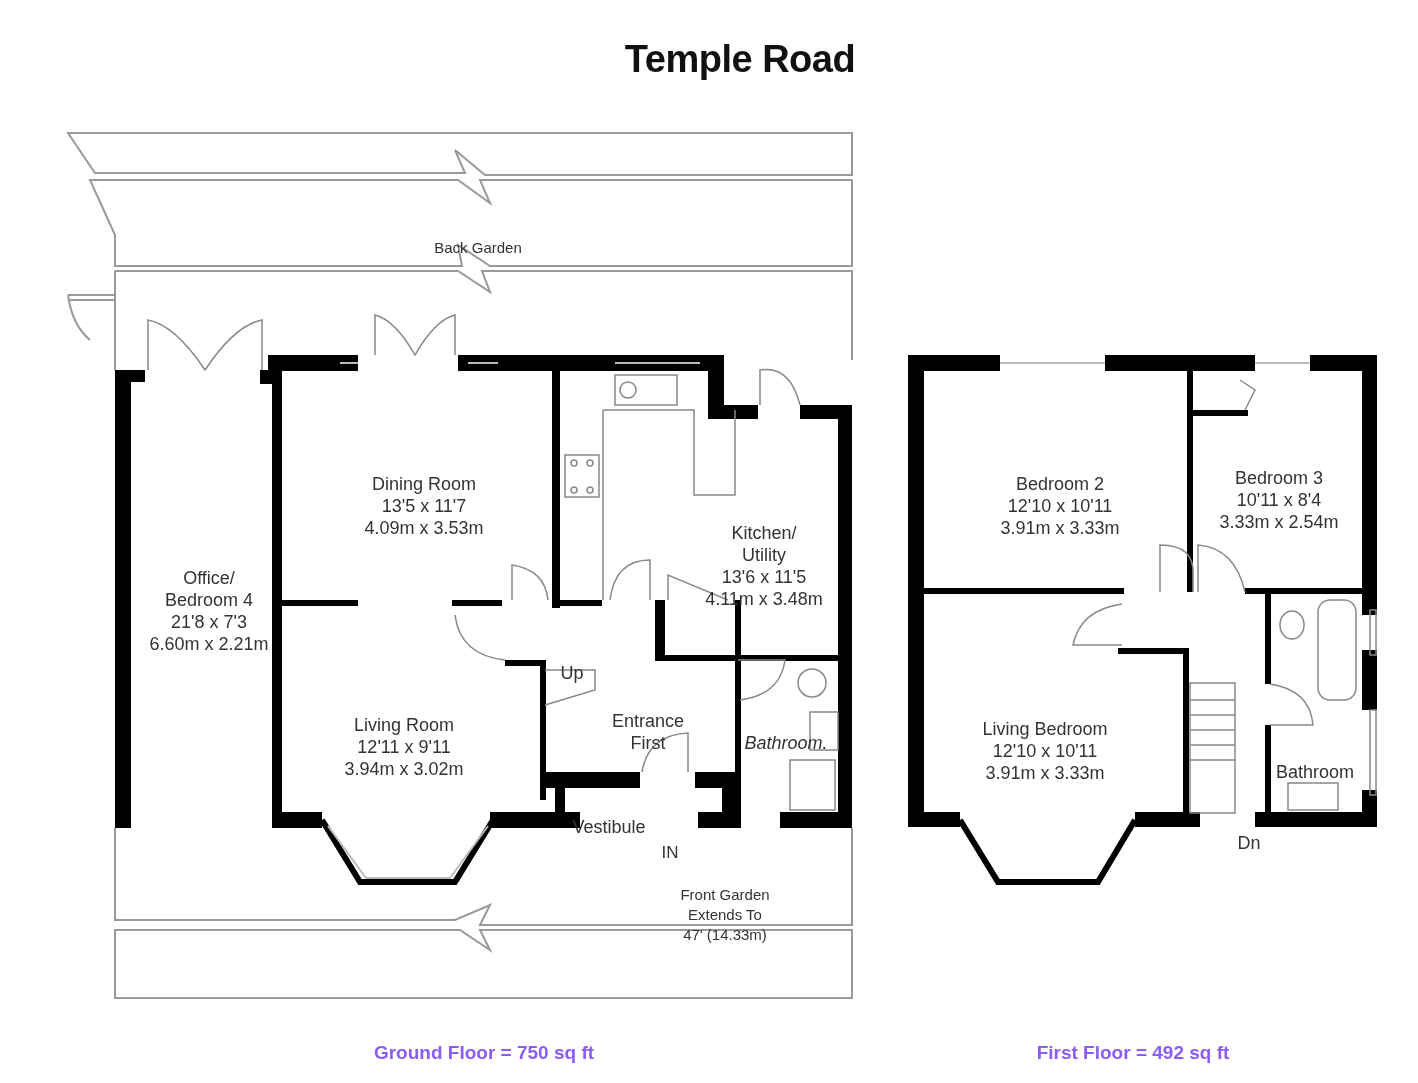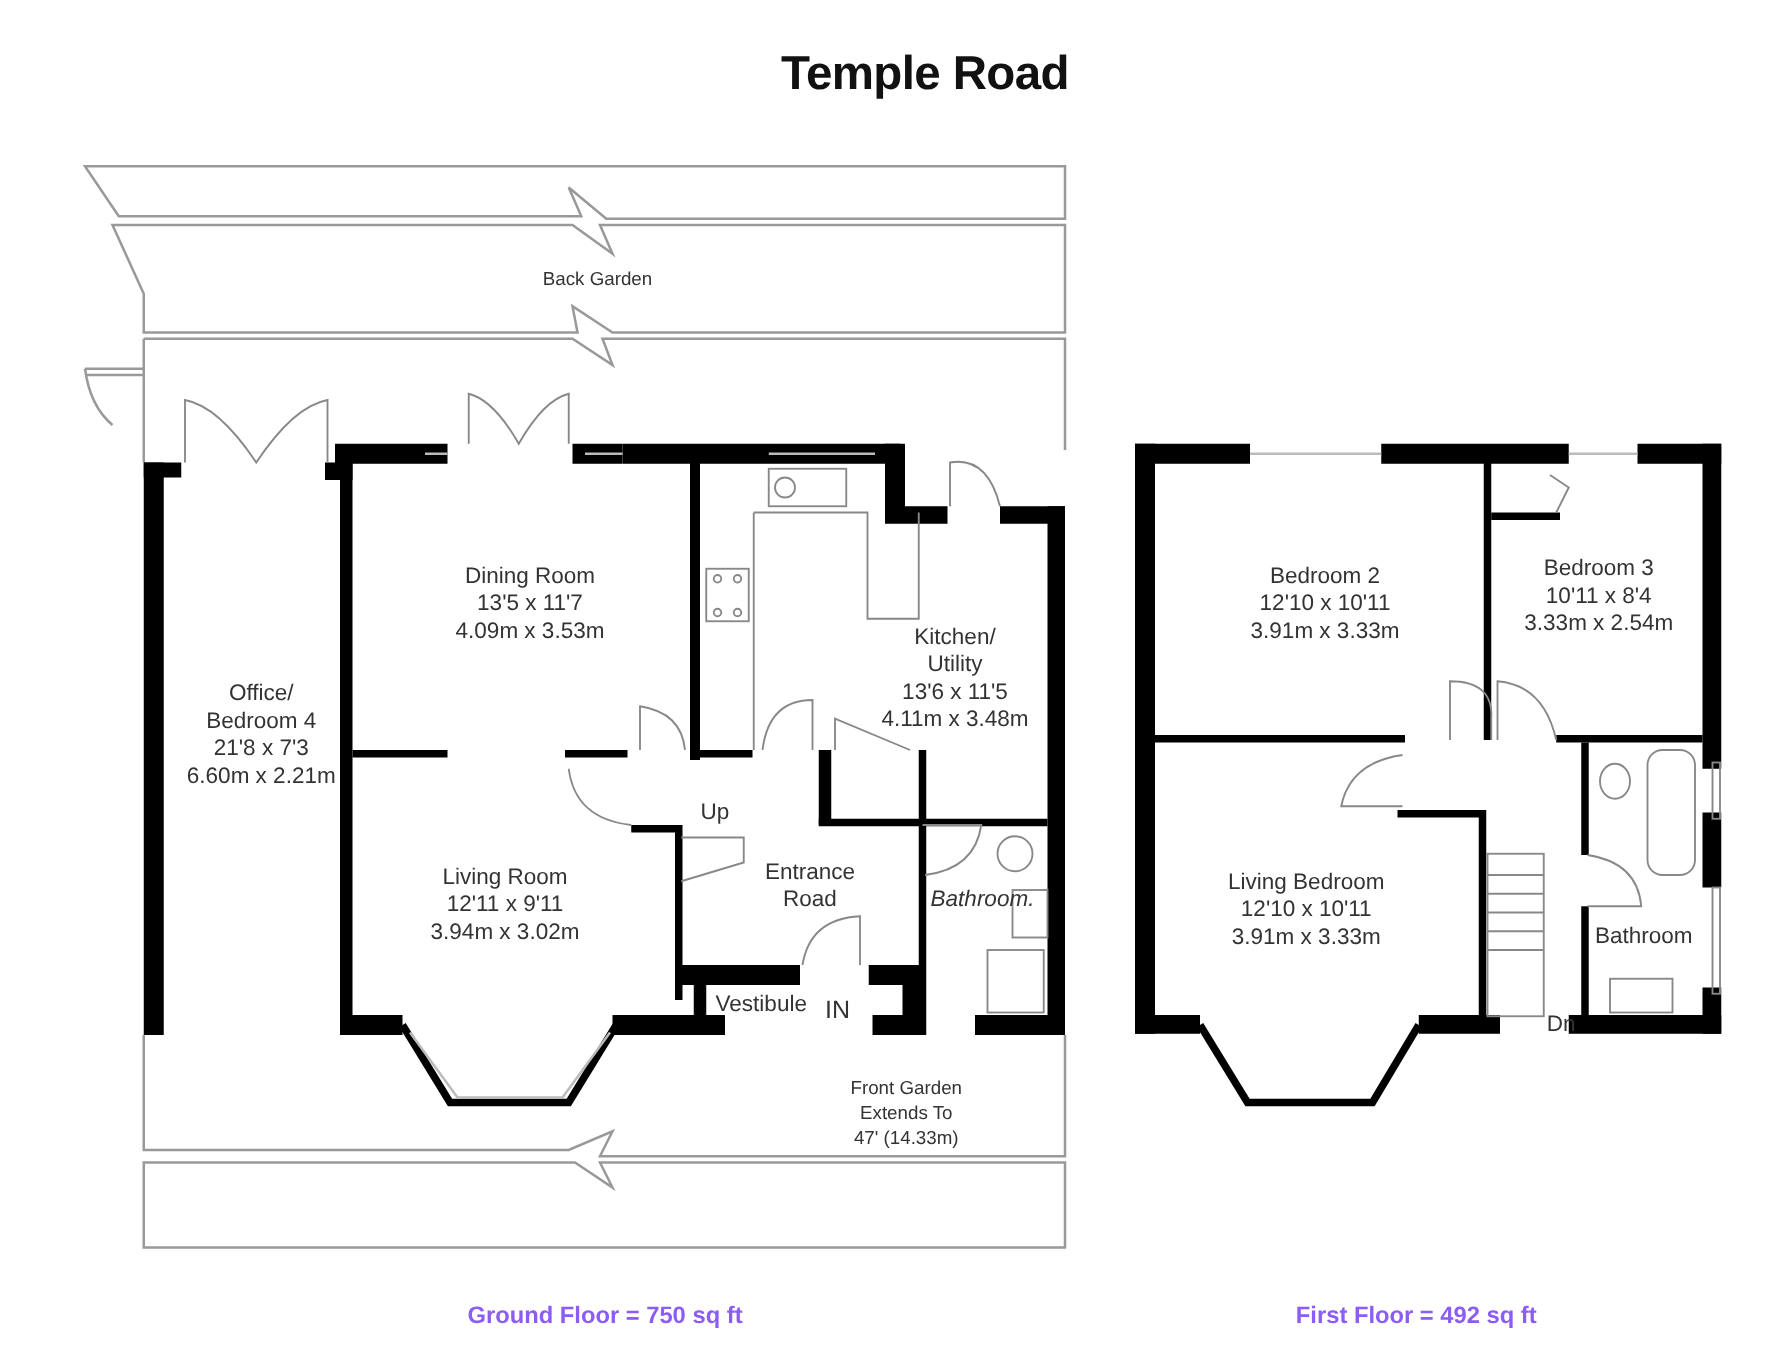--- a/index.html
+++ b/index.html
@@ -1,19 +1,19 @@
 <!DOCTYPE html>
 <html><head>
 <meta charset="utf-8">
 <style>
   html, body { margin:0; padding:0; background:#ffffff; }
   body { width:1418px; height:1083px; position:relative; overflow:hidden; font-family:"Liberation Sans", sans-serif; }
   .title { position:absolute; left:0; width:1480px; top:38px; text-align:center; font-size:38px; font-weight:bold; color:#111; letter-spacing:-0.5px; }
   svg.plan { position:absolute; left:0; top:0; }
-  .lbl { position:absolute; text-align:center; color:#333; font-size:18px; line-height:22px; white-space:nowrap; transform:translateX(-50%); }
+  .lbl { position:absolute; text-align:center; color:#333; font-size:18px; line-height:22px; white-space:nowrap; transform:translateX(-50%);margin-top:24px; }
   .lbl.small { font-size:15px; line-height:20px; }
   .footer { position:absolute; top:1042px; font-size:19px; font-weight:bold; color:#8b5cf6; white-space:nowrap; transform:translateX(-50%); }
 </style>
 </head>
 <body>
 
 <div class="title">Temple Road</div>
 
 <svg class="plan" width="1418" height="1083" viewBox="0 0 1418 1083">
   <g fill="none" stroke="#999" stroke-width="2">
@@ -160,27 +160,27 @@
 </div>
 
 <div class="lbl" style="left:404px; top:690px;">
   <div>Living Room</div>
   <div>12'11 x 9'11</div>
   <div>3.94m x 3.02m</div>
 </div>
 
 <div class="lbl" style="left:648px; top:686px;">
   <div>Entrance</div>
-  <div>Road</div>
+  <div>First</div>
 </div>
 
 <div class="lbl" style="left:786px; top:708px;font-style:italic;">Bathroom.</div>
 <div class="lbl" style="left:609px; top:792px;">Vestibule</div>
 <div class="lbl" style="left:572px; top:638px;">Up</div>
-<div class="lbl" style="left:670px; top:797px; font-size:20px;">IN</div>
+<div class="lbl" style="left:670px; top:818px; font-size:17px;">IN</div>
 
 <div class="lbl small" style="left:725px; top:861px;">
   <div>Front Garden</div>
   <div>Extends To</div>
   <div>47' (14.33m)</div>
 </div>
 
 <div class="lbl" style="left:1060px; top:449px;">
   <div>Bedroom 2</div>
   <div>12'10 x 10'11</div>

